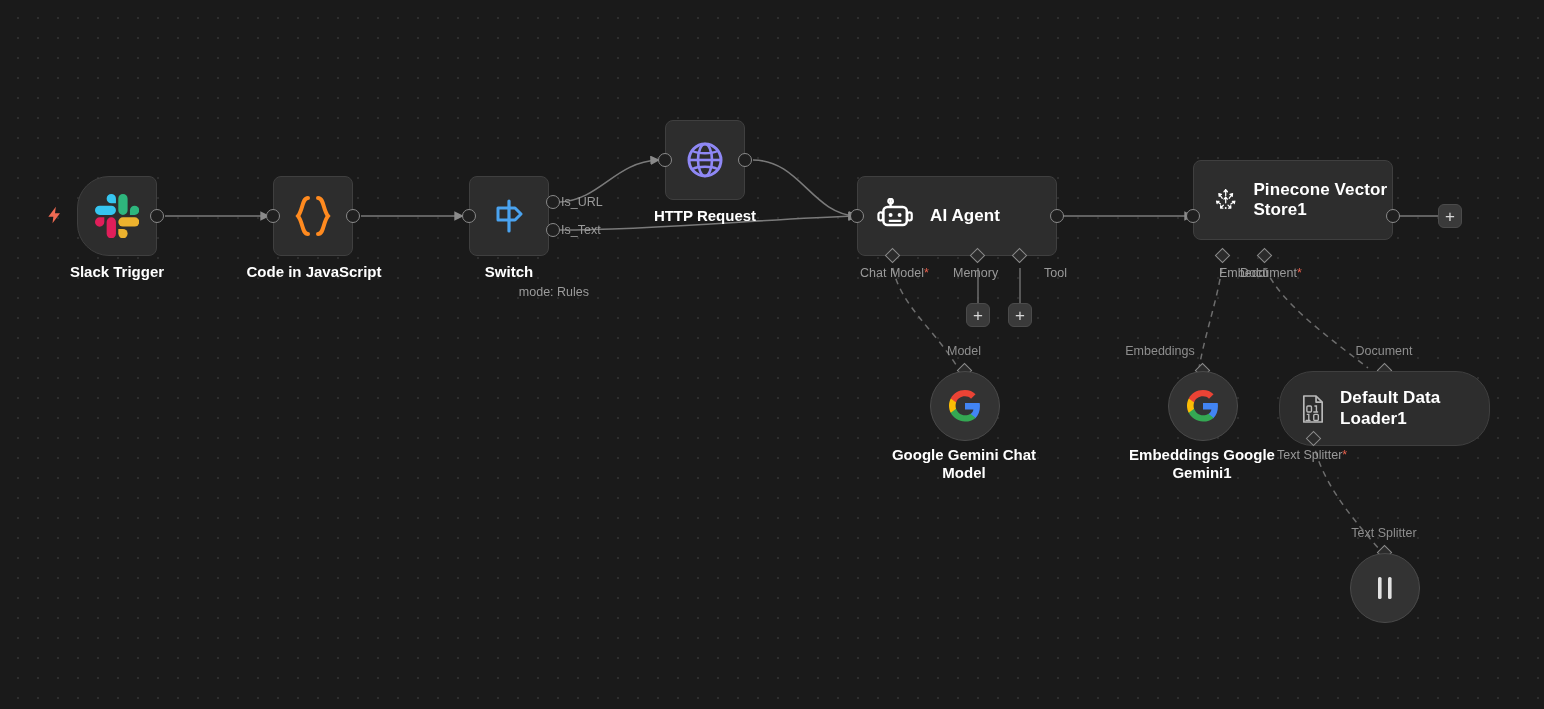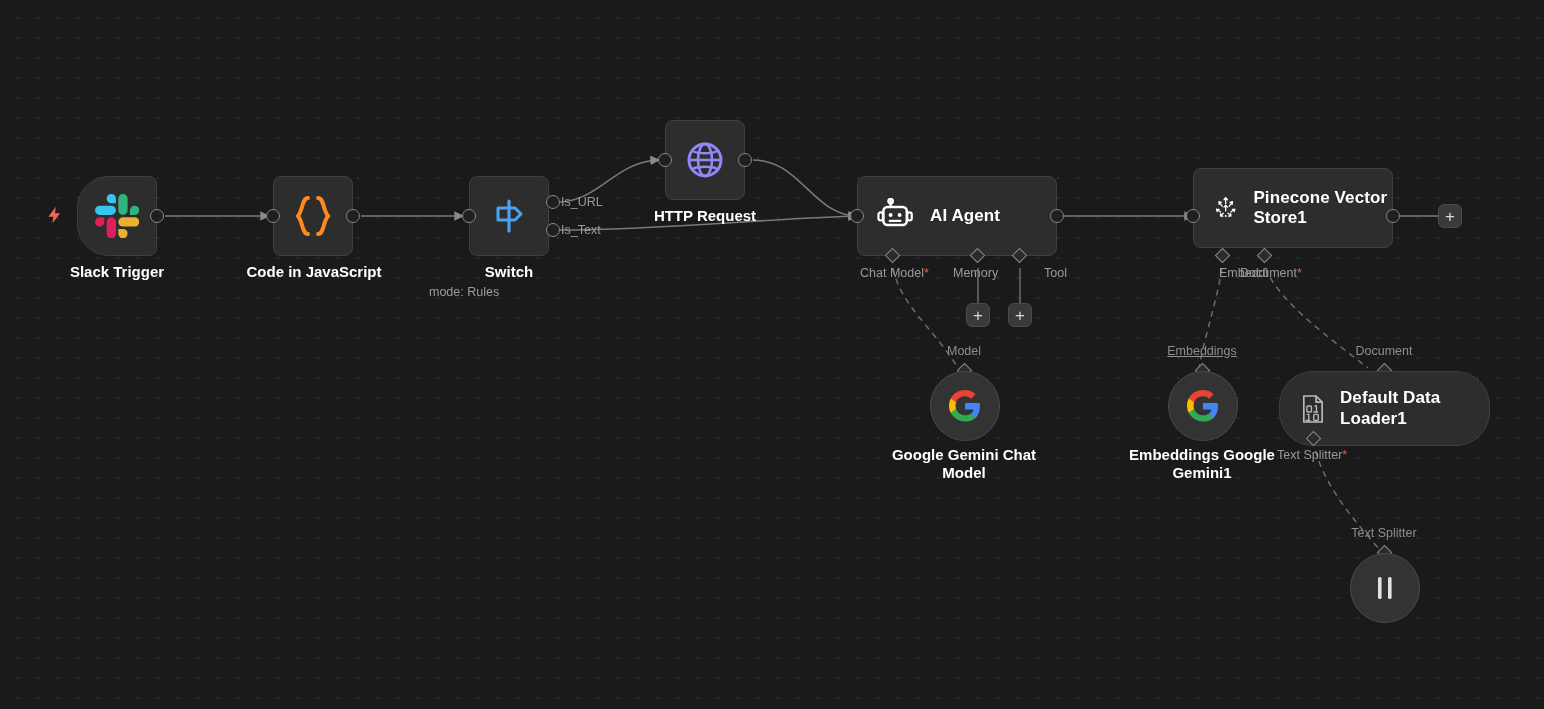--- a/index.html
+++ b/index.html
@@ -82,21 +82,21 @@
     font-size: 15px;
     font-weight: bold;
     text-align: center;
     line-height: 1.2;
     white-space: pre-line;
   }
   .node-sublabel {
     position: absolute;
     color: #9b9b9b;
     font-size: 12.5px;
-    text-align: left;
+    text-align: right;
   }
 
   
   .port {
     position: absolute;
     width: 14px; height: 14px;
     border-radius: 50%;
     background: #1f1f1f;
     border: 1.6px solid #8a8a8a;
     box-sizing: border-box;
@@ -258,21 +258,21 @@
   <div class="port" style="left:1050px; top:209px;"></div>
   <div class="port-diamond" style="left:887px; top:250px;"></div>
   <div class="port-diamond" style="left:972px; top:250px;"></div>
   <div class="port-diamond" style="left:1014px; top:250px;"></div>
   <div class="port-label" style="left:860px; top:266px;"><span>Chat Model</span><span class="req">*</span></div>
   <div class="port-label" style="left:953px; top:266px;">Memory</div>
   <div class="port-label" style="left:1044px; top:266px;">Tool</div>
   <div class="plus-btn" style="left:966px; top:303px;">+</div>
   <div class="plus-btn" style="left:1008px; top:303px;">+</div>
 
-  <div class="node node-wide" style="left:1193px; top:168px; width:200px;">
+  <div class="node node-wide" style="left:1193px; top:160px; width:200px;">
     <svg class="icon" width="38" height="38" viewBox="0 0 48 48">
       <g stroke="#ffffff" stroke-width="2.2" fill="none" stroke-linecap="round" stroke-linejoin="round">
         <path d="M24 6 L24 16 M24 6 L21 9.5 M24 6 L27 9.5"></path>
         <path d="M24 19 L24 29 M24 19 L21 22.5 M24 19 L27 22.5"></path>
         <path d="M36 13 L30 21 M36 13 L31.5 14 M36 13 L35.3 17.5"></path>
         <path d="M40 26 L33 31 M40 26 L35.6 26.2 M40 26 L39 30.4"></path>
         <path d="M12 13 L18 21 M12 13 L16.5 14 M12 13 L12.7 17.5"></path>
         <path d="M8 26 L15 31 M8 26 L12.4 26.2 M8 26 L9 30.4"></path>
         <path d="M15 38 L20 33 M15 38 L15.2 34 M15 38 L19 38.2"></path>
         <path d="M33 38 L28 33 M33 38 L32.8 34 M33 38 L29 38.2"></path>
@@ -296,21 +296,21 @@
     <svg class="icon" width="34" height="34" viewBox="0 0 48 48">
       <path fill="#4285f4" d="M45.1 24.5c0-1.6-.1-3.2-.4-4.7H24v9h11.9c-.5 2.8-2.1 5.2-4.5 6.8v5.6h7.3c4.2-3.9 6.4-9.7 6.4-16.7z"></path>
       <path fill="#34a853" d="M24 46c6.1 0 11.2-2 14.9-5.5l-7.3-5.6c-2 1.4-4.6 2.2-7.6 2.2-5.8 0-10.8-3.9-12.6-9.2H3.9v5.8C7.6 41.1 15.2 46 24 46z"></path>
       <path fill="#fbbc05" d="M11.4 27.9c-.5-1.4-.7-2.8-.7-4.4s.3-3 .7-4.4v-5.8H3.9C2.3 16.4 1.4 20 1.4 23.5s.9 7.1 2.5 10.2l7.5-5.8z"></path>
       <path fill="#ea4335" d="M24 10.4c3.3 0 6.2 1.1 8.5 3.3l6.4-6.4C35.2 3.7 30.1 1.5 24 1.5 15.2 1.5 7.6 6.4 3.9 13.3l7.5 5.8c1.8-5.3 6.8-8.7 12.6-8.7z"></path>
     </svg>
   </div>
   <div class="node-label" style="left:884px; top:446px; width:160px;">Google Gemini Chat
 Model</div>
 
-  <div class="endpoint-label" style="left:1152px; top:344px; width:100px;text-decoration:underline;">Embeddings</div>
+  <div class="endpoint-label" style="left:1110px; top:344px; width:100px;">Embeddings</div>
   <div class="port-diamond" style="left:1197px; top:365px;"></div>
   <div class="node-circle" style="position:absolute; left:1168px; top:371px;">
     <svg class="icon" width="34" height="34" viewBox="0 0 48 48">
       <path fill="#4285f4" d="M45.1 24.5c0-1.6-.1-3.2-.4-4.7H24v9h11.9c-.5 2.8-2.1 5.2-4.5 6.8v5.6h7.3c4.2-3.9 6.4-9.7 6.4-16.7z"></path>
       <path fill="#34a853" d="M24 46c6.1 0 11.2-2 14.9-5.5l-7.3-5.6c-2 1.4-4.6 2.2-7.6 2.2-5.8 0-10.8-3.9-12.6-9.2H3.9v5.8C7.6 41.1 15.2 46 24 46z"></path>
       <path fill="#fbbc05" d="M11.4 27.9c-.5-1.4-.7-2.8-.7-4.4s.3-3 .7-4.4v-5.8H3.9C2.3 16.4 1.4 20 1.4 23.5s.9 7.1 2.5 10.2l7.5-5.8z"></path>
       <path fill="#ea4335" d="M24 10.4c3.3 0 6.2 1.1 8.5 3.3l6.4-6.4C35.2 3.7 30.1 1.5 24 1.5 15.2 1.5 7.6 6.4 3.9 13.3l7.5 5.8c1.8-5.3 6.8-8.7 12.6-8.7z"></path>
     </svg>
   </div>
   <div class="node-label" style="left:1122px; top:446px; width:160px;">Embeddings Google

